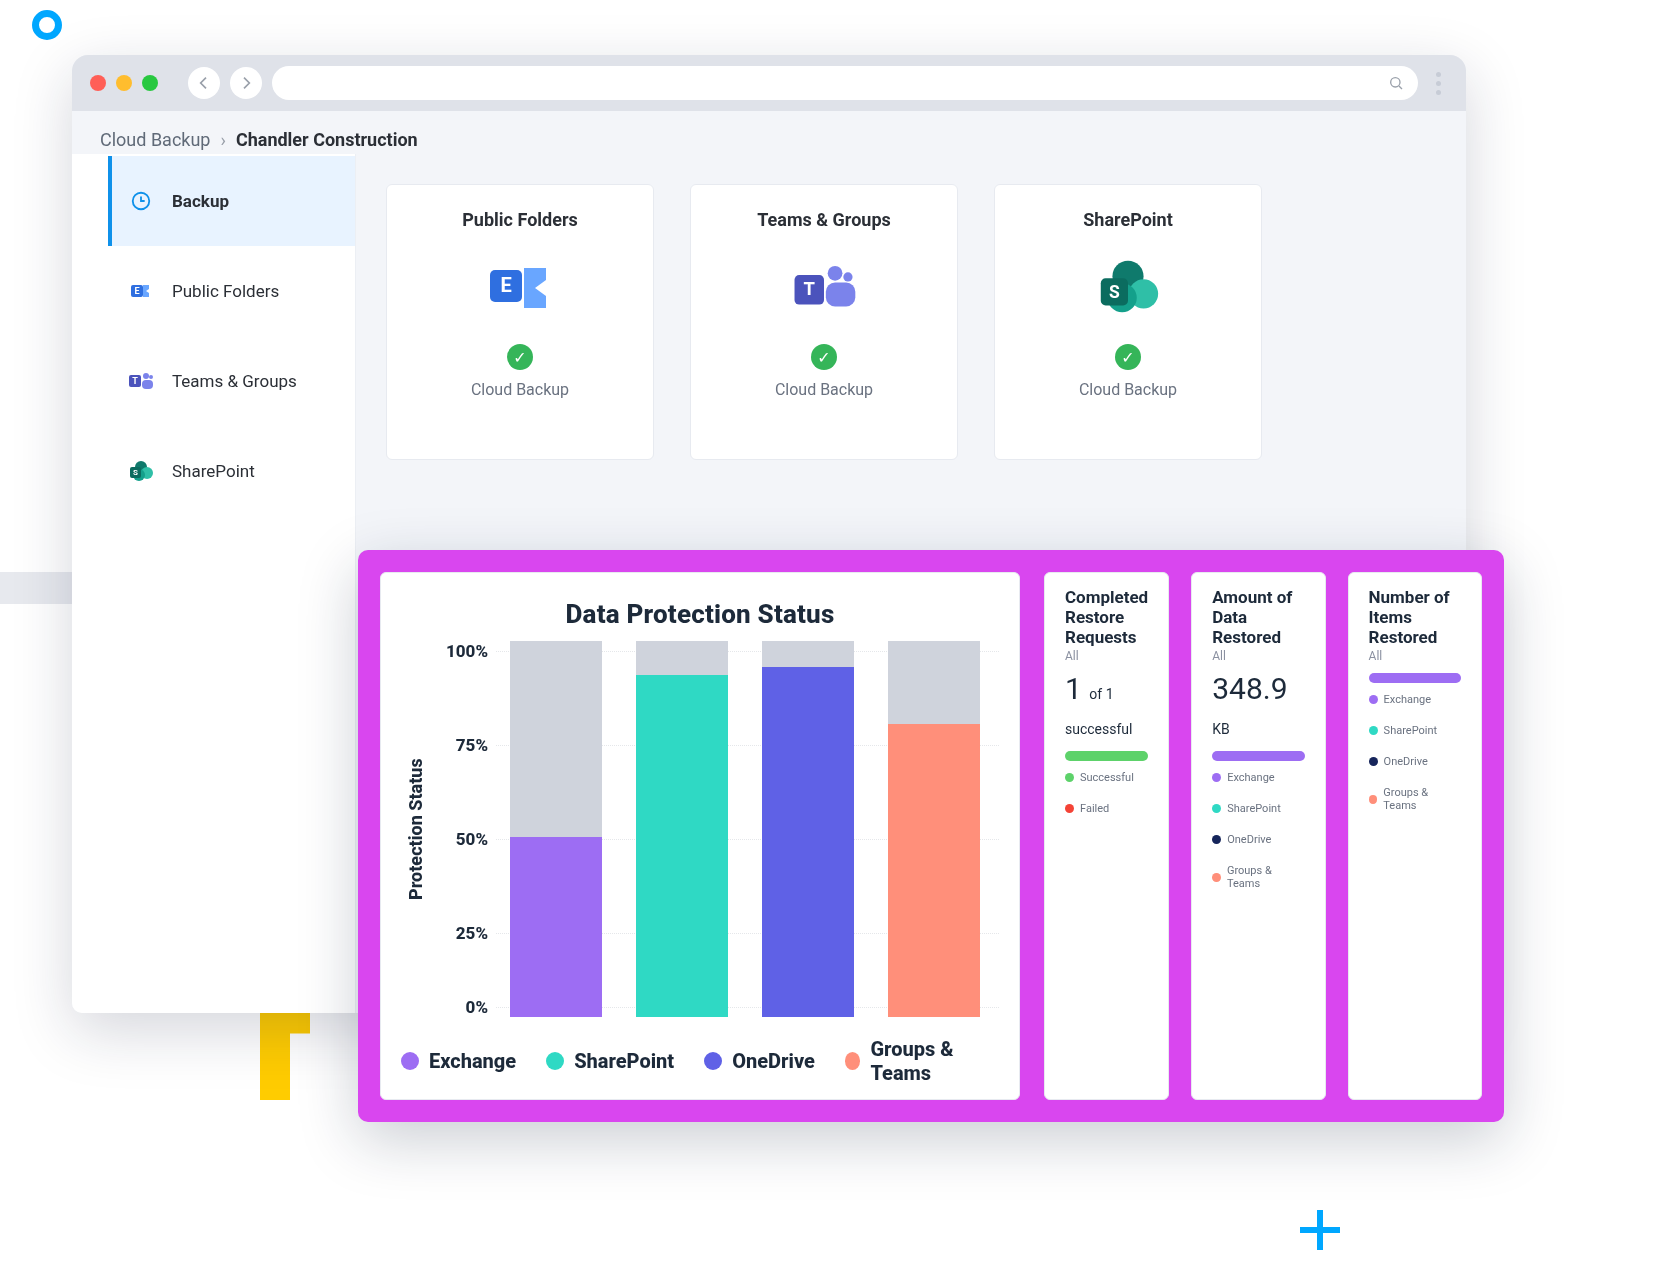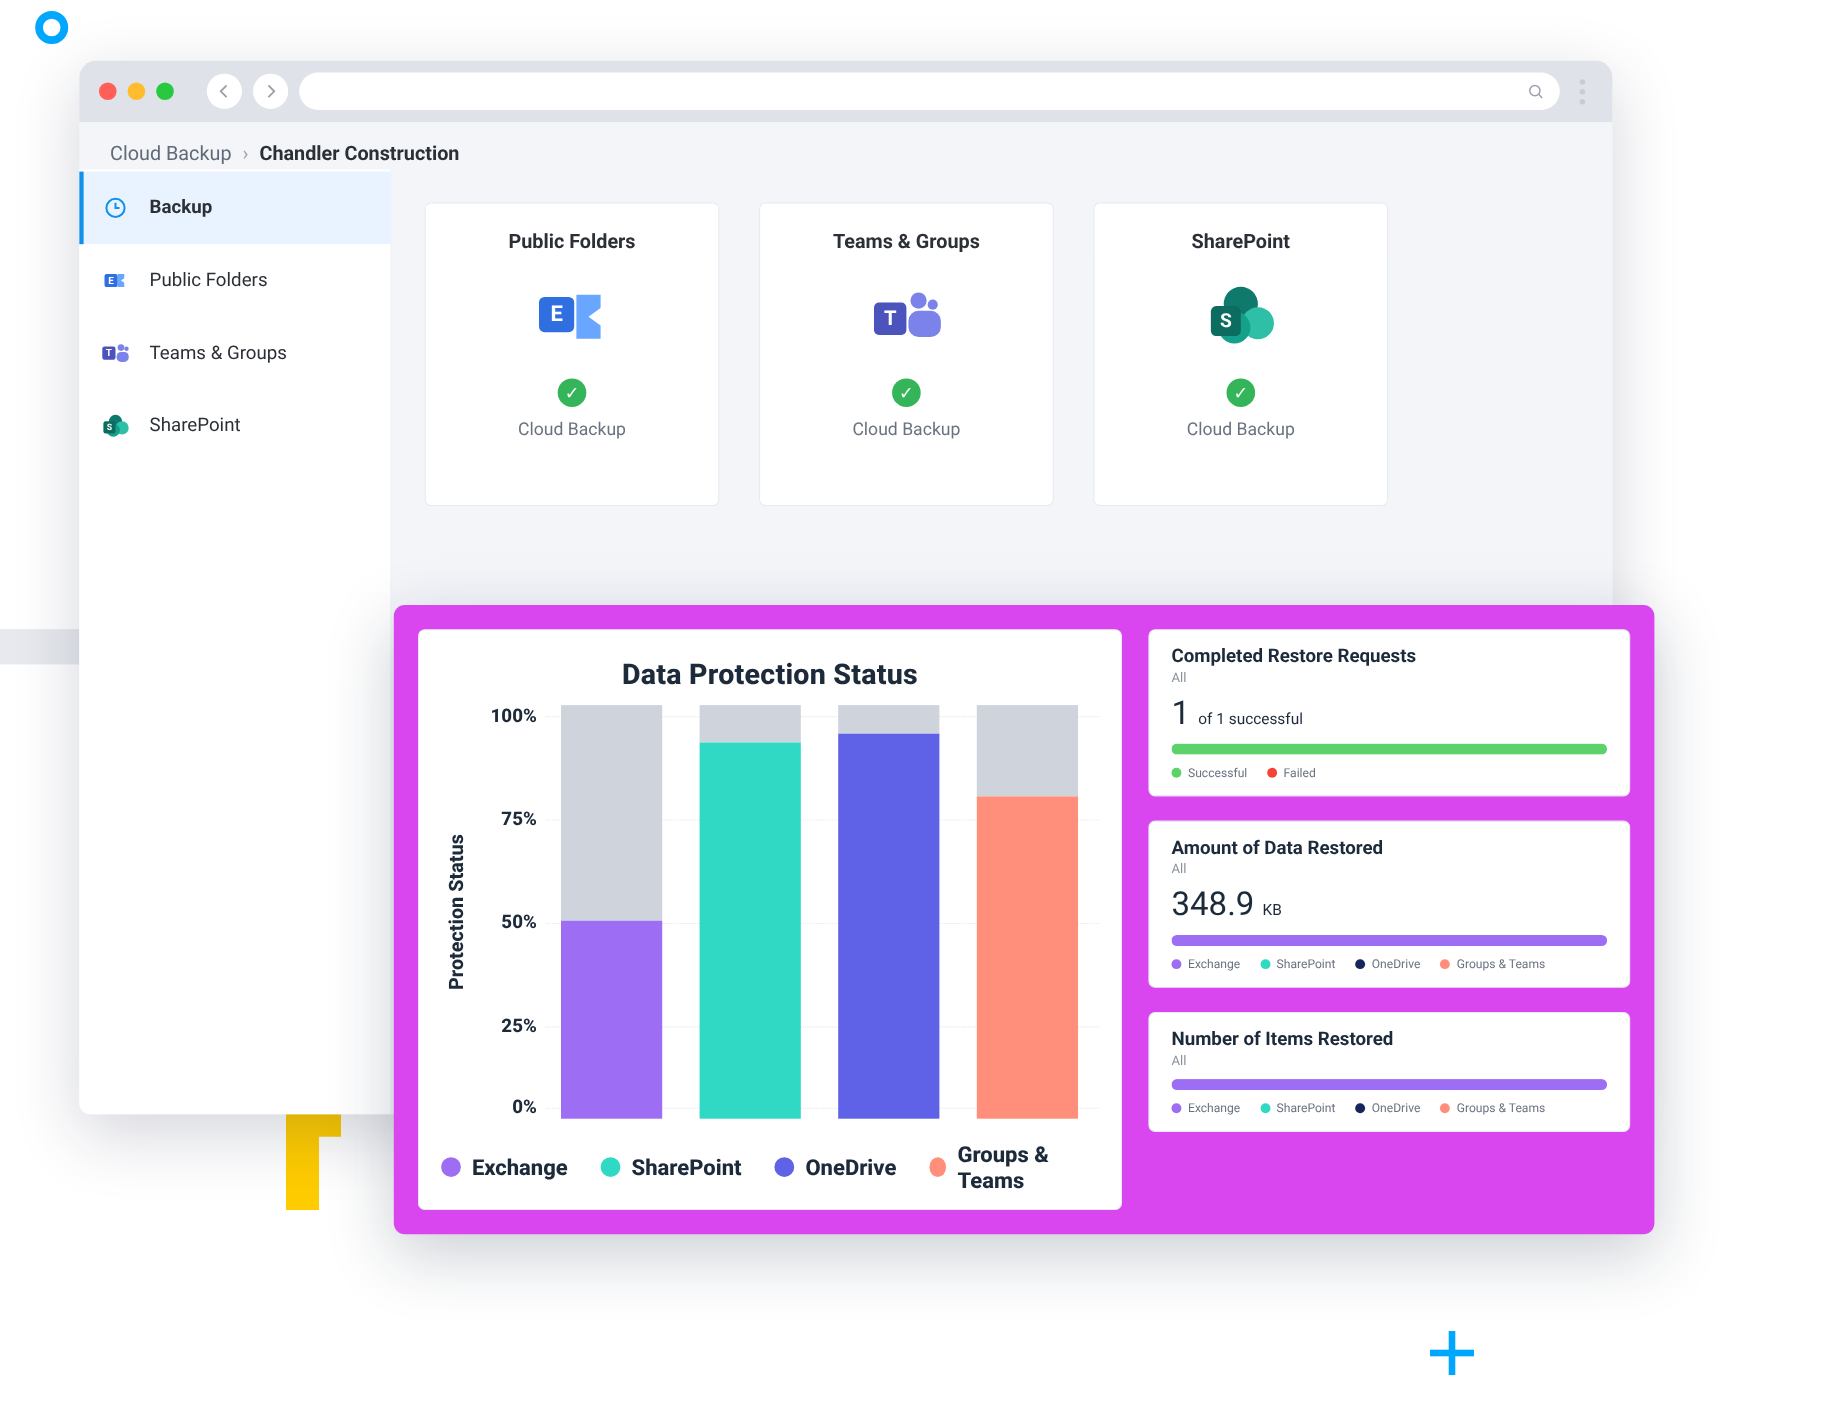--- a/index.html
+++ b/index.html
@@ -69,22 +69,23 @@
   }
   .tabs .tab{ padding-bottom:10px; cursor:pointer; }
   .tabs .tab.active{ color:#2b2f36; font-weight:700; }
 
   .body-area { display:flex; margin-top: 4px; }
   .sidebar {
     width: 284px; background:#fff; border-right:1px solid #eceff4; padding-top: 2px;
     height: 860px;
   }
   .side-item {
-    display:flex; align-items:center; gap:18px; padding: 20px 20px; font-size:17px; color:#2b2f36;
+    display:flex; align-items:center; gap:18px; padding: 32px 20px; font-size:17px; color:#2b2f36;
     cursor:pointer;
+    margin-left:36px;
   }
   .side-item .icon-slot { width:26px; height:26px; display:flex; align-items:center; justify-content:center; }
   .side-item.active { background:#e8f3ff; border-left:4px solid #0f91ea; font-weight:700; padding-left:16px; }
 
   .main-pane { flex:1; padding: 30px 30px; }
   .cards-row { display:flex; gap:36px; }
   .svc-card {
     width: 268px; height: 276px; background:#fff; border:1px solid #e7eaf0; border-radius:6px;
     display:flex; flex-direction:column; align-items:center; padding-top: 24px;
   }
@@ -128,21 +129,21 @@
   }
   .bar { width: 92px; display:flex; flex-direction:column; justify-content:flex-end; height:100%; }
   .bar .rem { background:#cfd3dc; }
   .bar .val { }
   .legend {
     display:flex; justify-content:center; gap: 30px; padding-top: 20px; font-size:20px; font-weight:800; color:#1d2a3a;
   }
   .legend .lg{ display:flex; align-items:center; gap:10px; }
   .swatch{ width:18px; height:18px; border-radius:50%; }
 
-  .right-col { flex:1; display:flex; flex-direction:column; gap: 22px; }
+  .right-col { flex:1; display:flex; gap: 22px; }
   .stat-card {
     background:#fff; border:1px solid #e7eaf0; border-radius:6px; padding: 14px 20px 14px 20px;
   }
   .stat-card .hd{ font-size:17px; font-weight:700; color:#1d2a3a; }
   .stat-card .sub{ font-size:12px; color:#8a90a0; margin-top:2px; }
   .stat-card .big{ font-size:30px; font-weight:400; color:#1d2a3a; margin-top:8px; }
   .stat-card .big .suffix{ font-size:14px; font-weight:400; color:#1d2a3a; margin-left:0; }
   .progress{ height:10px; background:#e9ecf1; border-radius:5px; margin-top:10px; overflow:hidden; }
   .progress .fill{ height:100%; }
   .mini-legend{ display:flex; gap:18px; margin-top:10px; font-size:11px; color:#6a7280; flex-wrap:wrap; }

